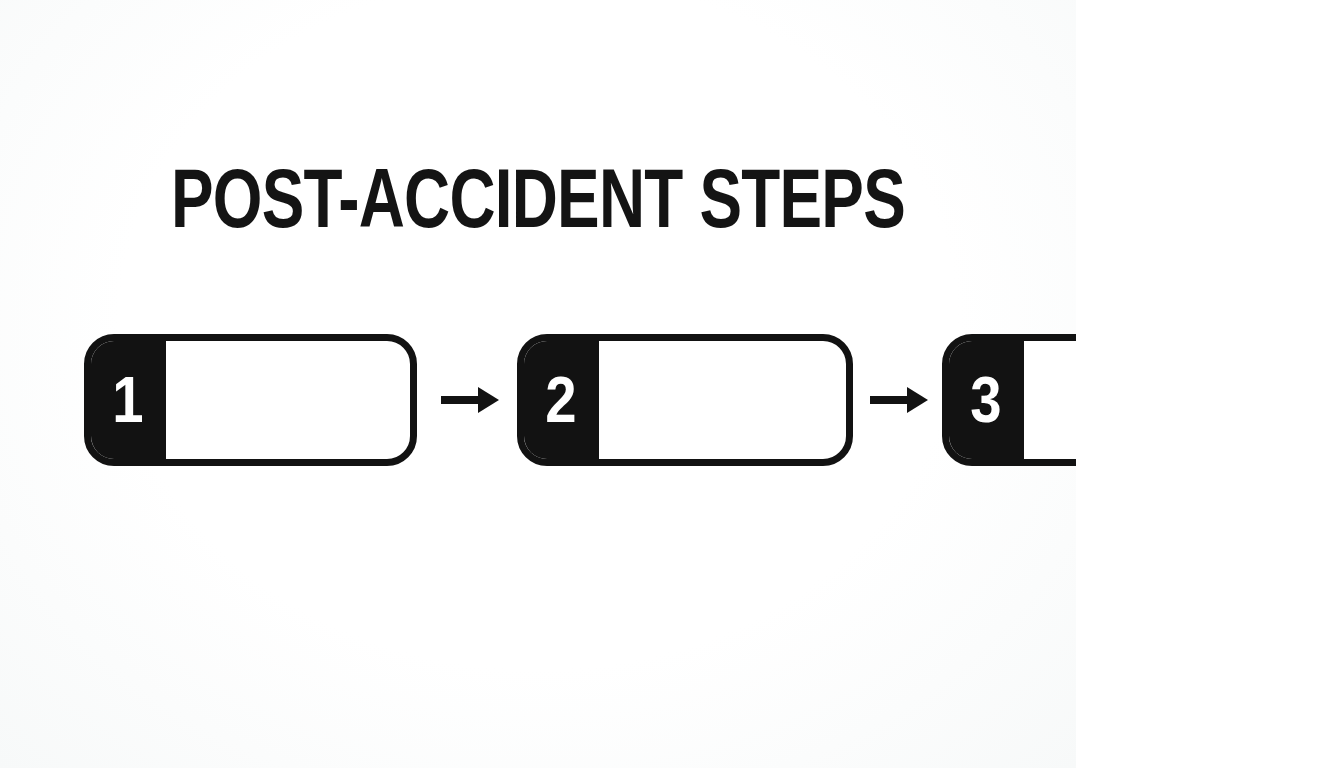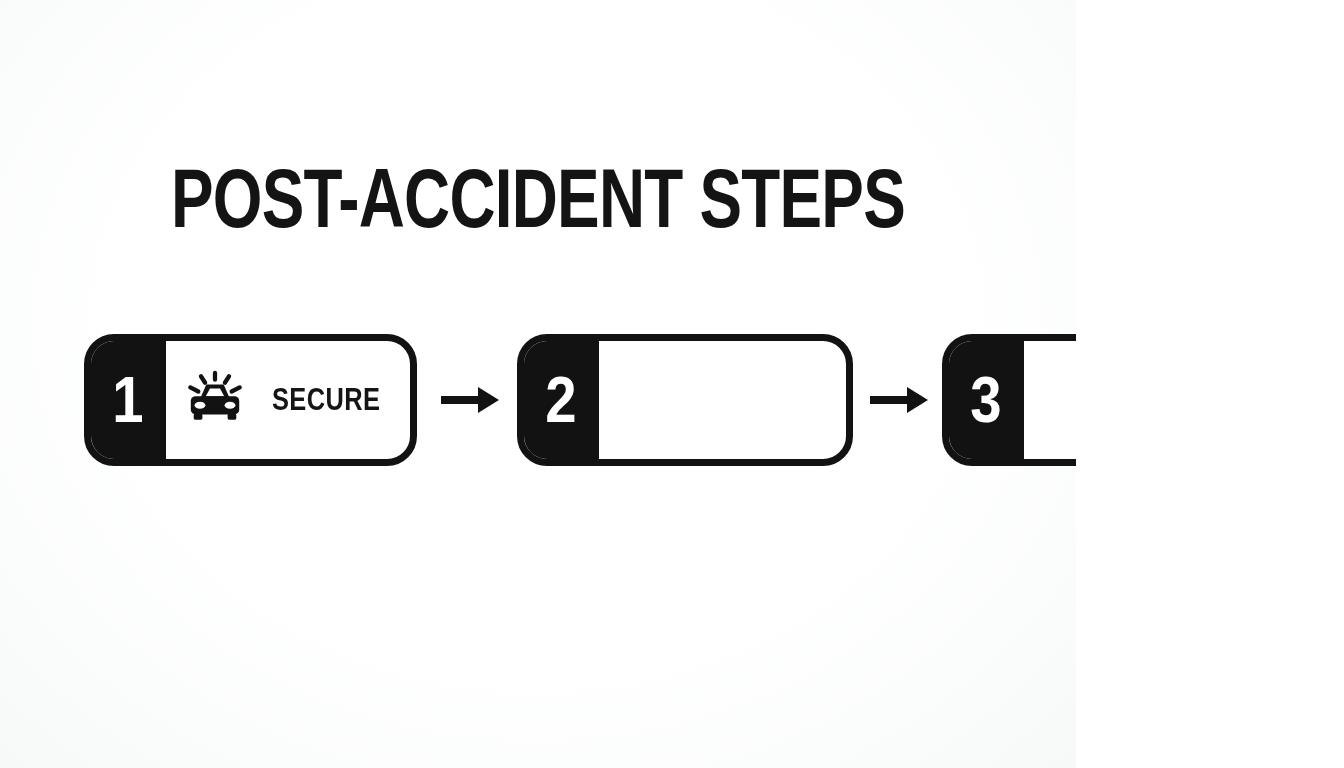--- a/index.html
+++ b/index.html
@@ -99,41 +99,20 @@
 <body>
 
 <div class="canvas">
 
   <div class="title">POST-ACCIDENT STEPS</div>
 
   <div class="step step-1">
     <div class="step-number">
       <span>1</span>
     </div>
-    <div class="step-body">
-      <div class="step-icon">
-        <svg width="62" height="62" viewBox="0 0 64 64" fill="none">
-          <g stroke="#121212" stroke-width="4.4" stroke-linecap="round">
-            <path d="M32 4 V11"></path>
-            <path d="M17.5 7.5 L21.8 14.2"></path>
-            <path d="M46.5 7.5 L42.2 14.2"></path>
-            <path d="M6.5 19 L14.8 23.2"></path>
-            <path d="M57.5 19 L49.2 23.2"></path>
-          </g>
-          <polygon points="17,30 23,16 41,16 47,30" fill="#121212"></polygon>
-          <polygon points="22.5,28 26.8,20 37.2,20 41.5,28" fill="#ffffff"></polygon>
-          <rect x="7" y="28" width="50" height="19" rx="5" fill="#121212"></rect>
-          <ellipse cx="16.5" cy="37.5" rx="5.6" ry="3.6" fill="#ffffff"></ellipse>
-          <ellipse cx="47.5" cy="37.5" rx="5.6" ry="3.6" fill="#ffffff"></ellipse>
-          <rect x="10" y="46" width="9" height="6.5" rx="2" fill="#121212"></rect>
-          <rect x="45" y="46" width="9" height="6.5" rx="2" fill="#121212"></rect>
-        </svg>
-      </div>
-      <div class="step-label">SECURE</div>
-    </div>
   </div>
 
   <div class="arrow arrow-1">
     <svg width="60" height="28" viewBox="0 0 60 28">
       <rect x="1" y="10" width="40" height="8" fill="#121212"></rect>
       <polygon points="38,1 59,14 38,27" fill="#121212"></polygon>
     </svg>
   </div>
 
   <div class="step step-2">

